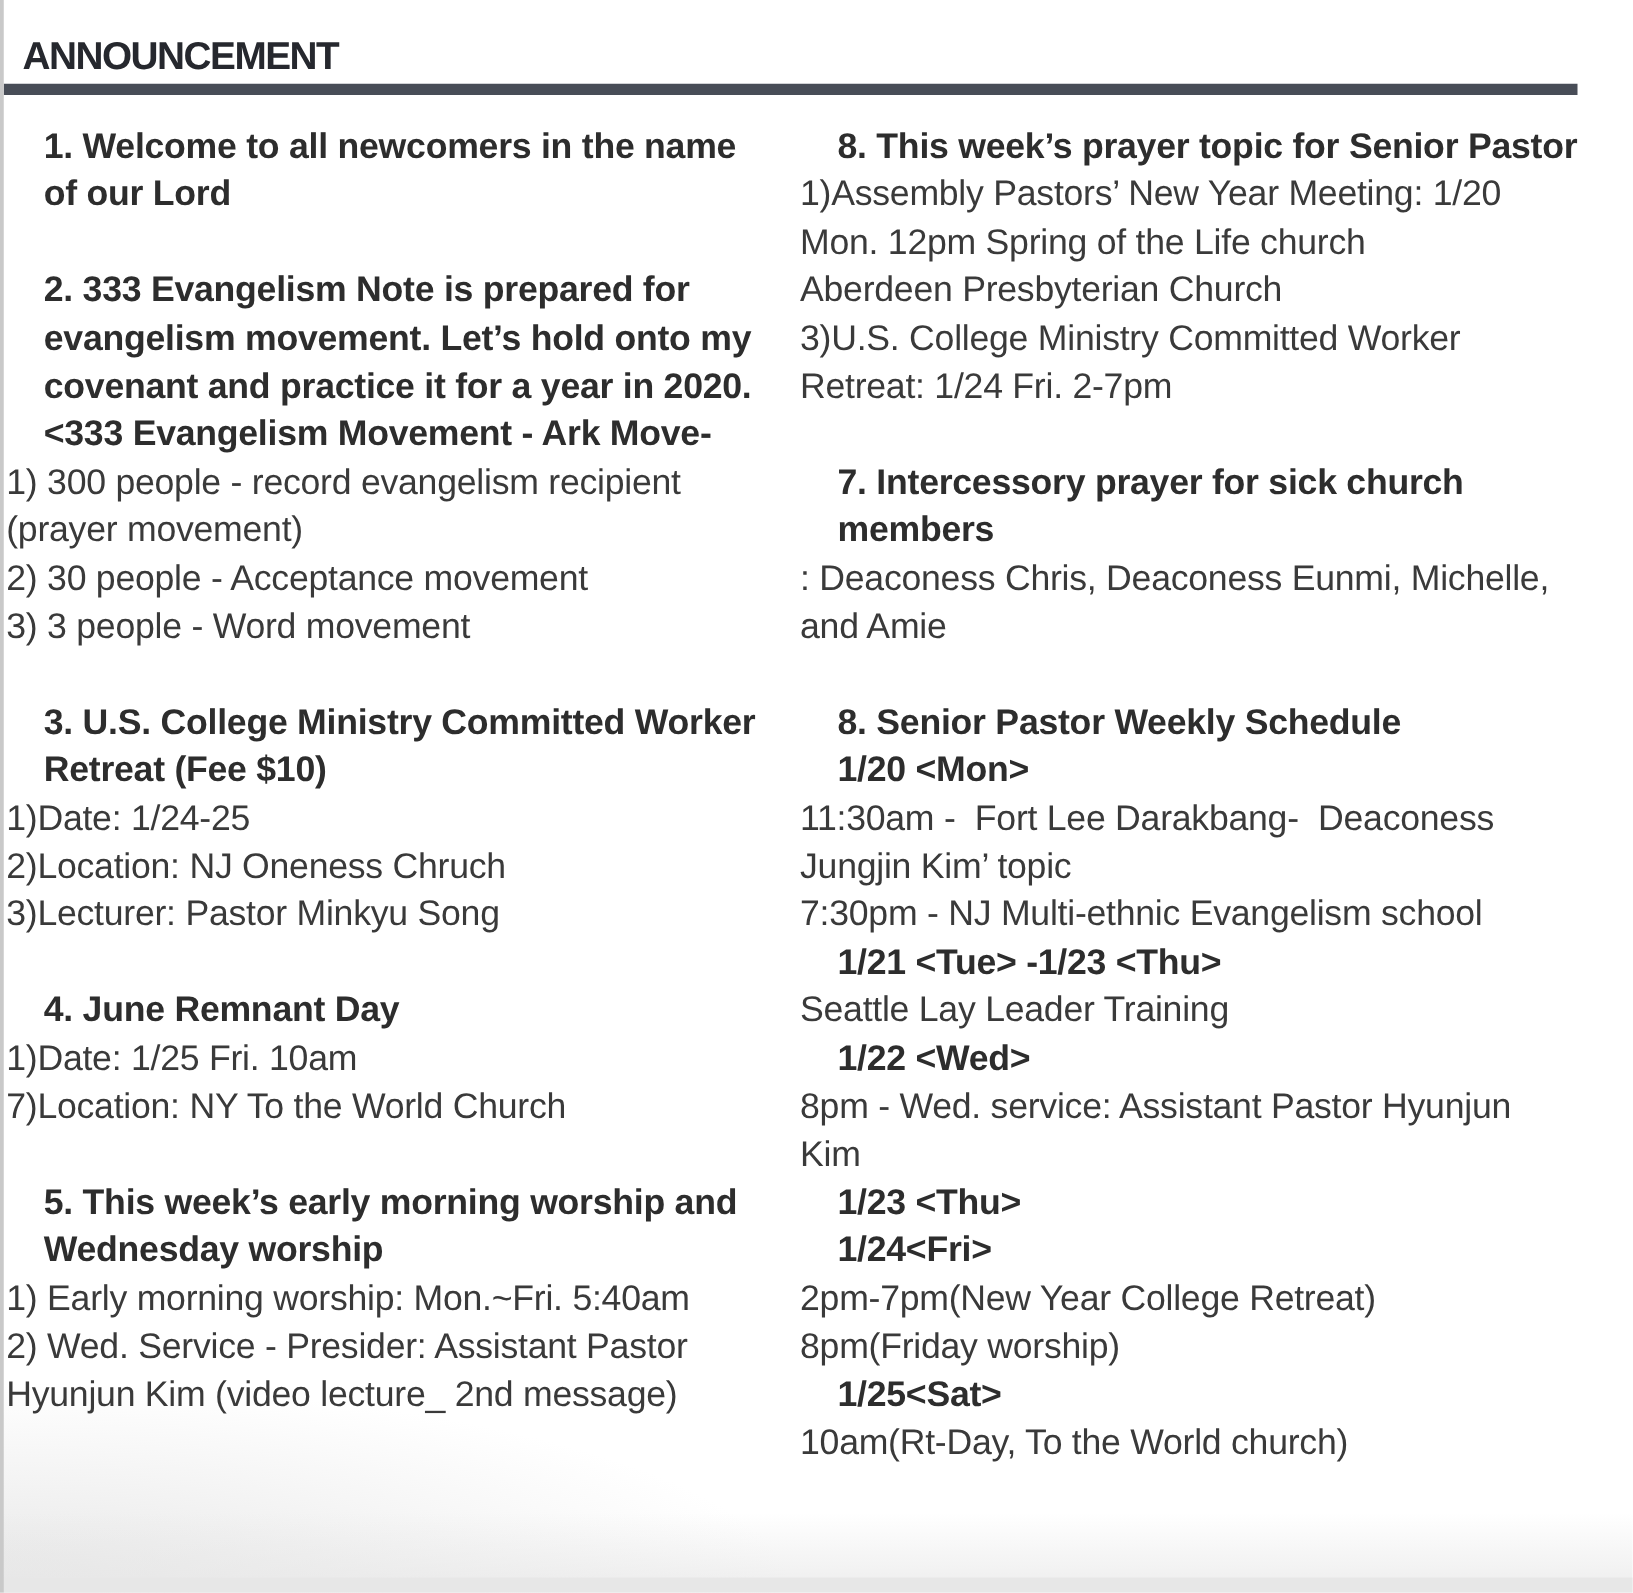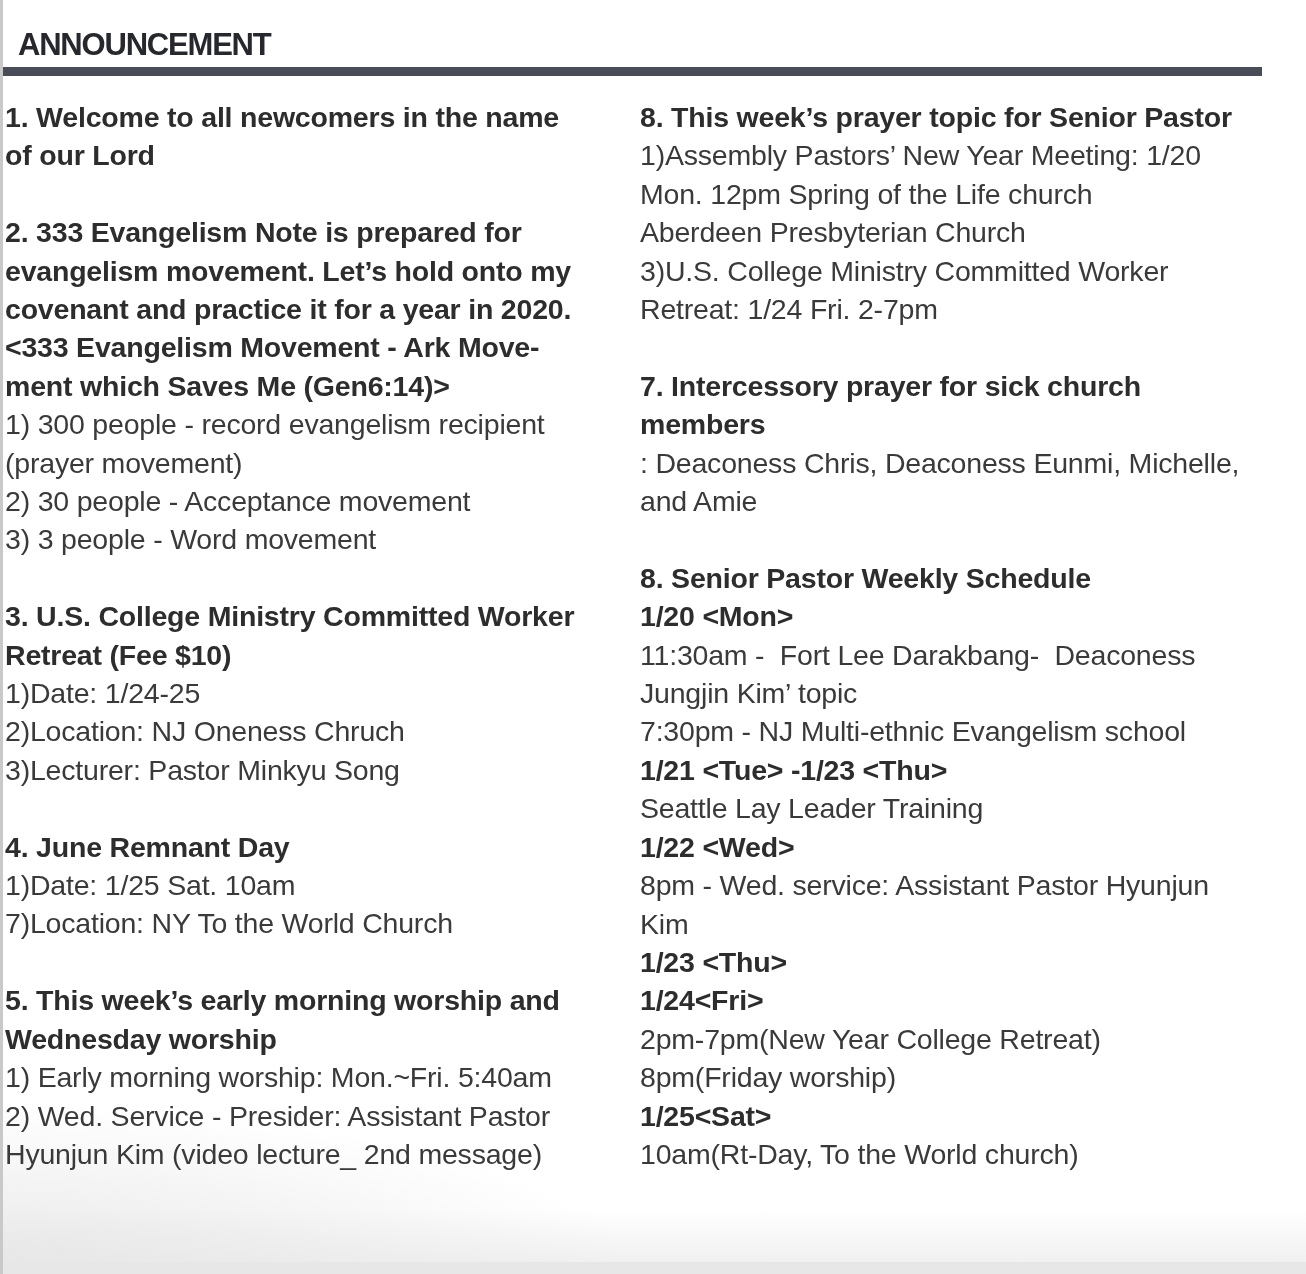--- a/index.html
+++ b/index.html
@@ -45,21 +45,21 @@
     color: var(--body-text);
     z-index: 2;
   }
   .col.left  { left: 5px;   width: 634px; }
   .col.right { left: 640px; width: 666px; }
   .line {
     min-height: 38.4px;
     white-space: pre;
     letter-spacing: -0.2px;
   }
-  .line.hd { font-weight: 700; color: var(--heading-text); }
+  .line.hd { font-weight: 700; color: var(--heading-text); margin-left: 30px; }
   .corner-fade {
     position: absolute; left: 0; bottom: 0;
     width: 640px; height: 170px;
     background: radial-gradient(ellipse at 0% 100%,
                 rgba(228,228,228,0.9) 0%,
                 rgba(228,228,228,0.0) 70%);
     z-index: 1;
   }
   .bottom-fade {
     position: absolute; left: 0; bottom: 0;
@@ -84,34 +84,33 @@
   <h1 class="title">ANNOUNCEMENT</h1>
   <div class="rule"></div>
   <div class="col left">
       <div class="line hd">1. Welcome to all newcomers in the name</div>
       <div class="line hd">of our Lord</div>
       <div class="line blank"></div>
       <div class="line hd">2. 333 Evangelism Note is prepared for</div>
       <div class="line hd">evangelism movement. Let’s hold onto my</div>
       <div class="line hd">covenant and practice it for a year in 2020.</div>
       <div class="line hd">&lt;333 Evangelism Movement - Ark Move-</div>
-      <div class="line hd">ment which Saves Me (Gen6:14)&gt;</div>
       <div class="line">1) 300 people - record evangelism recipient</div>
       <div class="line">(prayer movement)</div>
       <div class="line">2) 30 people - Acceptance movement</div>
       <div class="line">3) 3 people - Word movement</div>
       <div class="line blank"></div>
       <div class="line hd">3. U.S. College Ministry Committed Worker</div>
       <div class="line hd">Retreat (Fee $10)</div>
       <div class="line">1)Date: 1/24-25</div>
       <div class="line">2)Location: NJ Oneness Chruch</div>
       <div class="line">3)Lecturer: Pastor Minkyu Song</div>
       <div class="line blank"></div>
       <div class="line hd">4. June Remnant Day</div>
-      <div class="line">1)Date: 1/25 Sat. 10am</div>
+      <div class="line">1)Date: 1/25 Fri. 10am</div>
       <div class="line">7)Location: NY To the World Church</div>
       <div class="line blank"></div>
       <div class="line hd">5. This week’s early morning worship and</div>
       <div class="line hd">Wednesday worship</div>
       <div class="line">1) Early morning worship: Mon.~Fri. 5:40am</div>
       <div class="line">2) Wed. Service - Presider: Assistant Pastor</div>
       <div class="line">Hyunjun Kim (video lecture_ 2nd message)</div>
     </div>
   <div class="col right">
       <div class="line hd">8. This week’s prayer topic for Senior Pastor</div>

